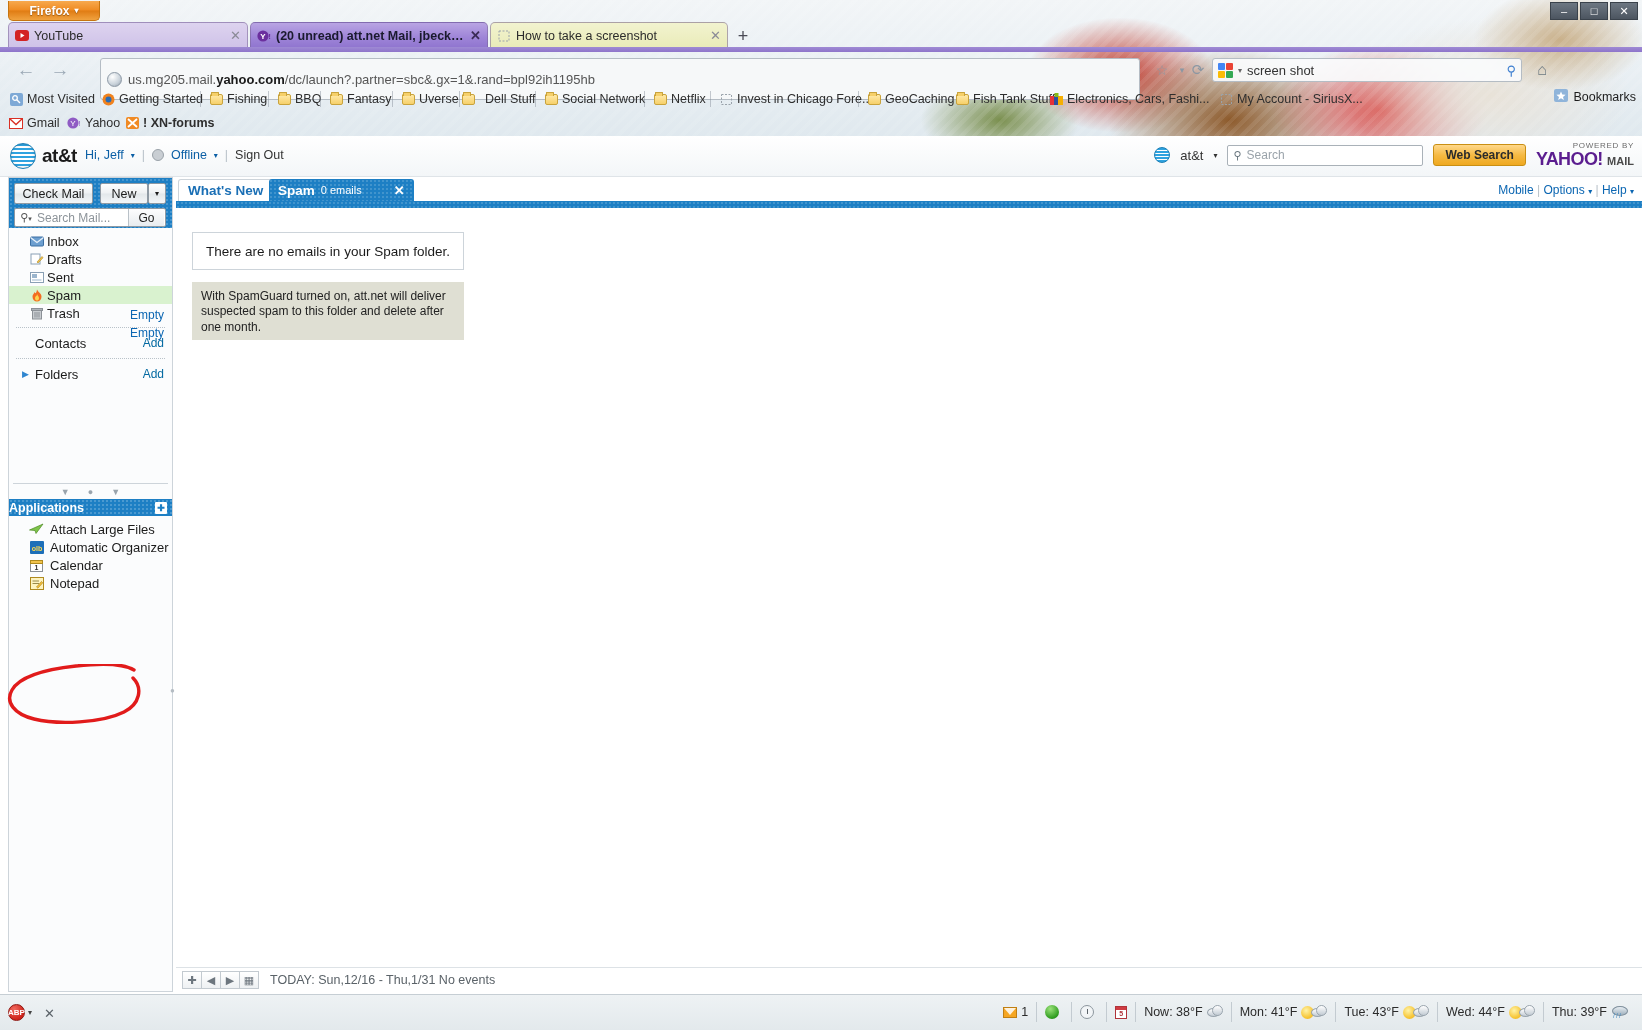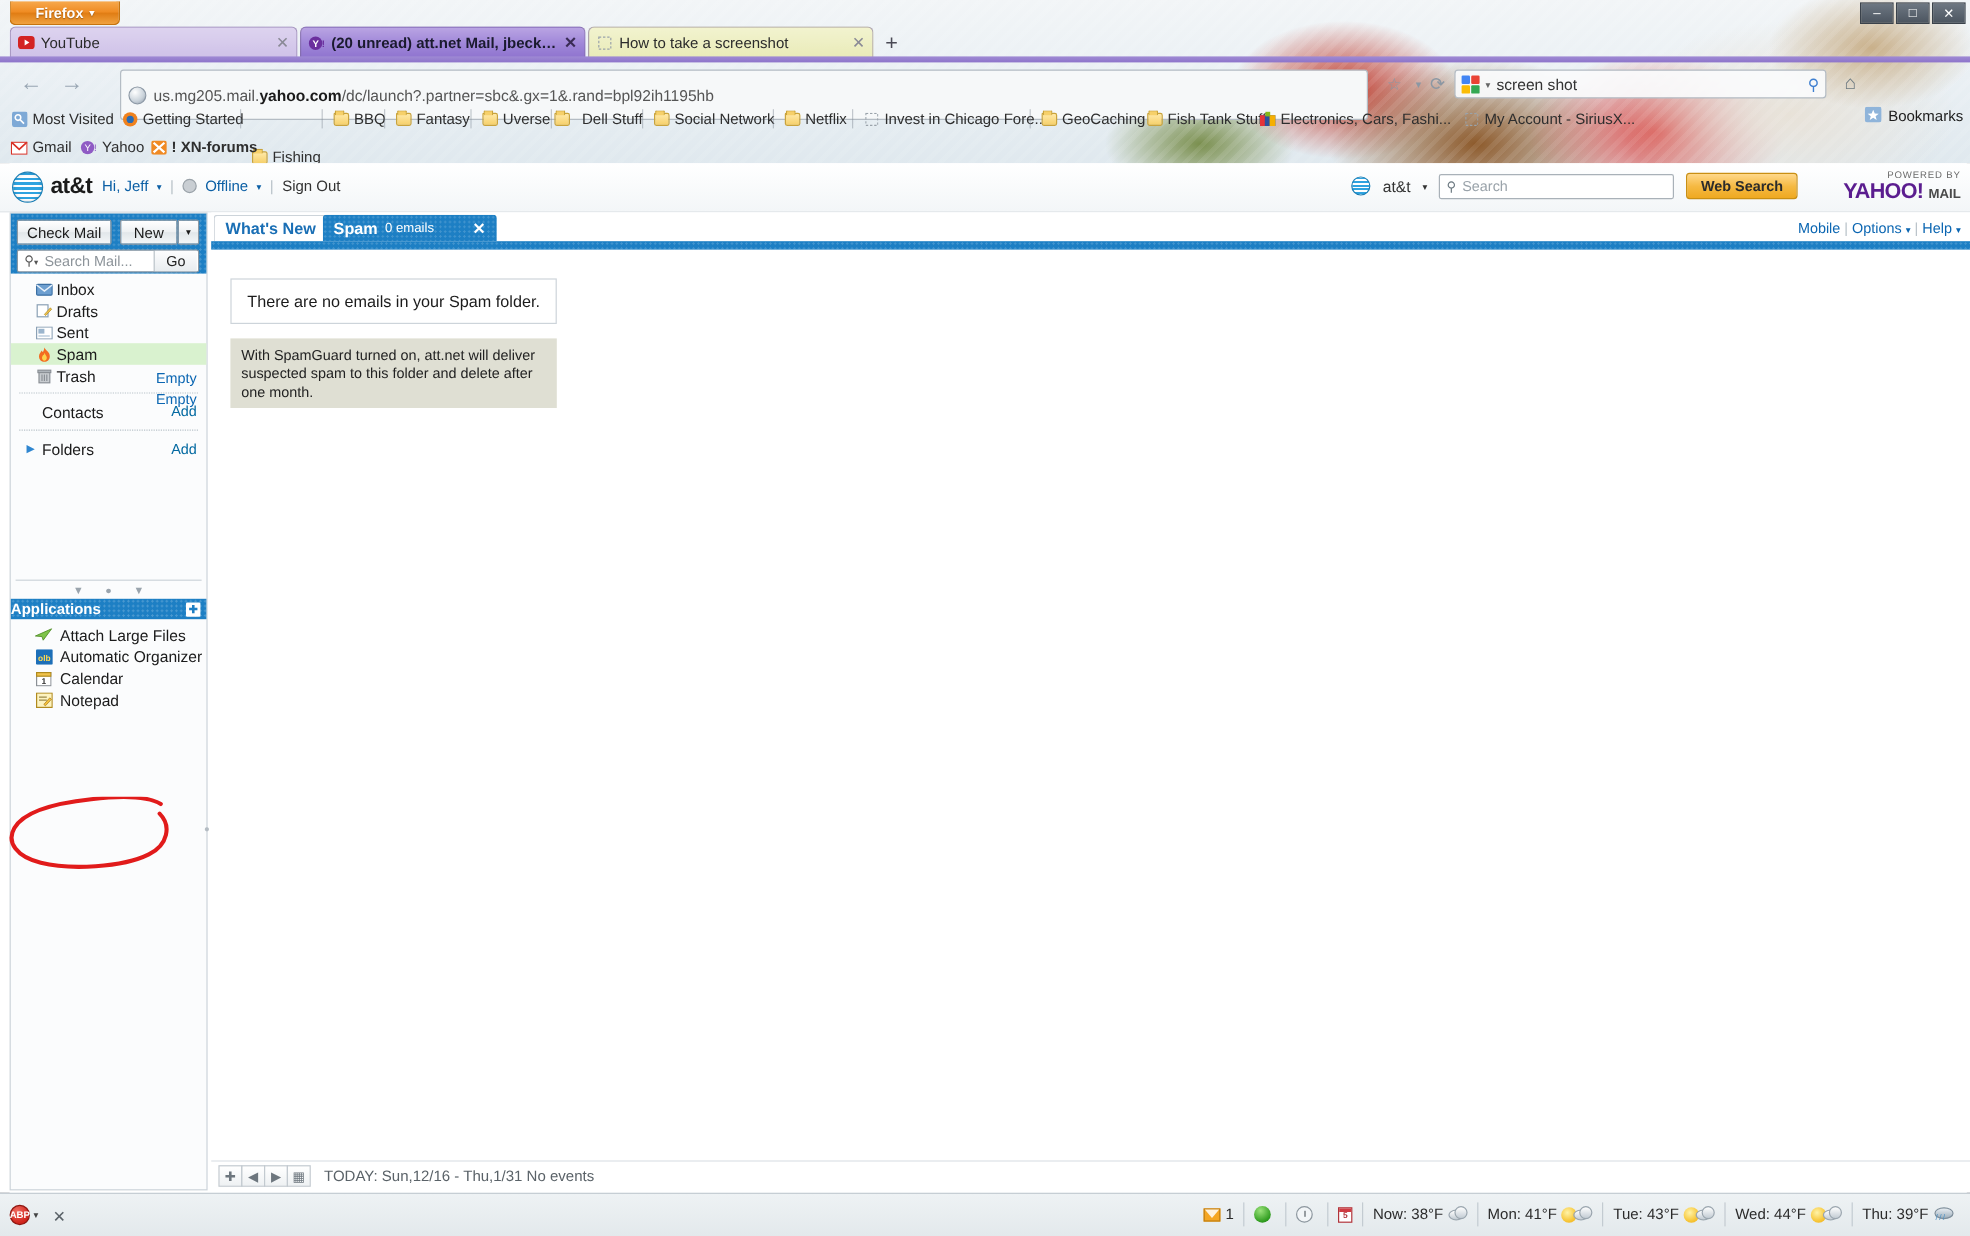--- a/index.html
+++ b/index.html
@@ -193,21 +193,21 @@
   #hdr-search {
     width: 196px; height: 21px; background:#fff; border:1px solid #a9b1b8; border-radius:2px;
     display:flex; align-items:center; padding:0 5px; gap:5px; font-size:12px; color:#9aa3aa;
   }
   #websearch-btn {
     height:22px; padding:0 11px; border-radius:3px;
     background: linear-gradient(180deg,#ffd88a 0%, #f5b942 52%, #efa921 100%);
     border:1px solid #c98f14; font-size:12px; font-weight:bold; color:#2b2b2b;
     display:flex; align-items:center; cursor:pointer;
   }
-  #yahoo-brand { text-align:right; line-height:1;margin-left:28px; }
+  #yahoo-brand { text-align:right; line-height:1; }
   #yahoo-brand .pb { font-size:8px; letter-spacing:.7px; color:#6b6b6b; }
   #yahoo-brand .yh { font-size:18px; font-weight:bold; color:#5b1d8f; letter-spacing:-.6px; }
   #yahoo-brand .yh small { font-size:11px; color:#4a4a4a; font-weight:bold; letter-spacing:0; }
 
   
   #mail-left {
     position:absolute; left:8px; top:41px; width:165px; height:815px;
     background:#fbfcfd; border:1px solid #cdd4da;
   }
   #mail-toolbar {
@@ -453,21 +453,21 @@
     <div class="bk" style="left:98px;">
         <span class="ic">
           <svg width="13" height="13" viewBox="0 0 13 13">
             <circle cx="6.5" cy="6.5" r="6" fill="#f0821e"></circle>
             <circle cx="6.5" cy="6.5" r="3" fill="#2a6cb5"></circle>
           </svg>
         </span>
         <span>Getting Started</span>
       </div>
     <div class="sep" style="left:200px;"></div>
-    <div class="bk" style="left:206px;margin-top:32px;">
+    <div class="bk" style="left:206px;">
         <span class="ic">
           <span class="folder-ic"></span>
         </span>
         <span>Fishing</span>
       </div>
     <div class="sep" style="left:268px;"></div>
     <div class="bk" style="left:274px;">
         <span class="ic">
           <span class="folder-ic"></span>
         </span>

